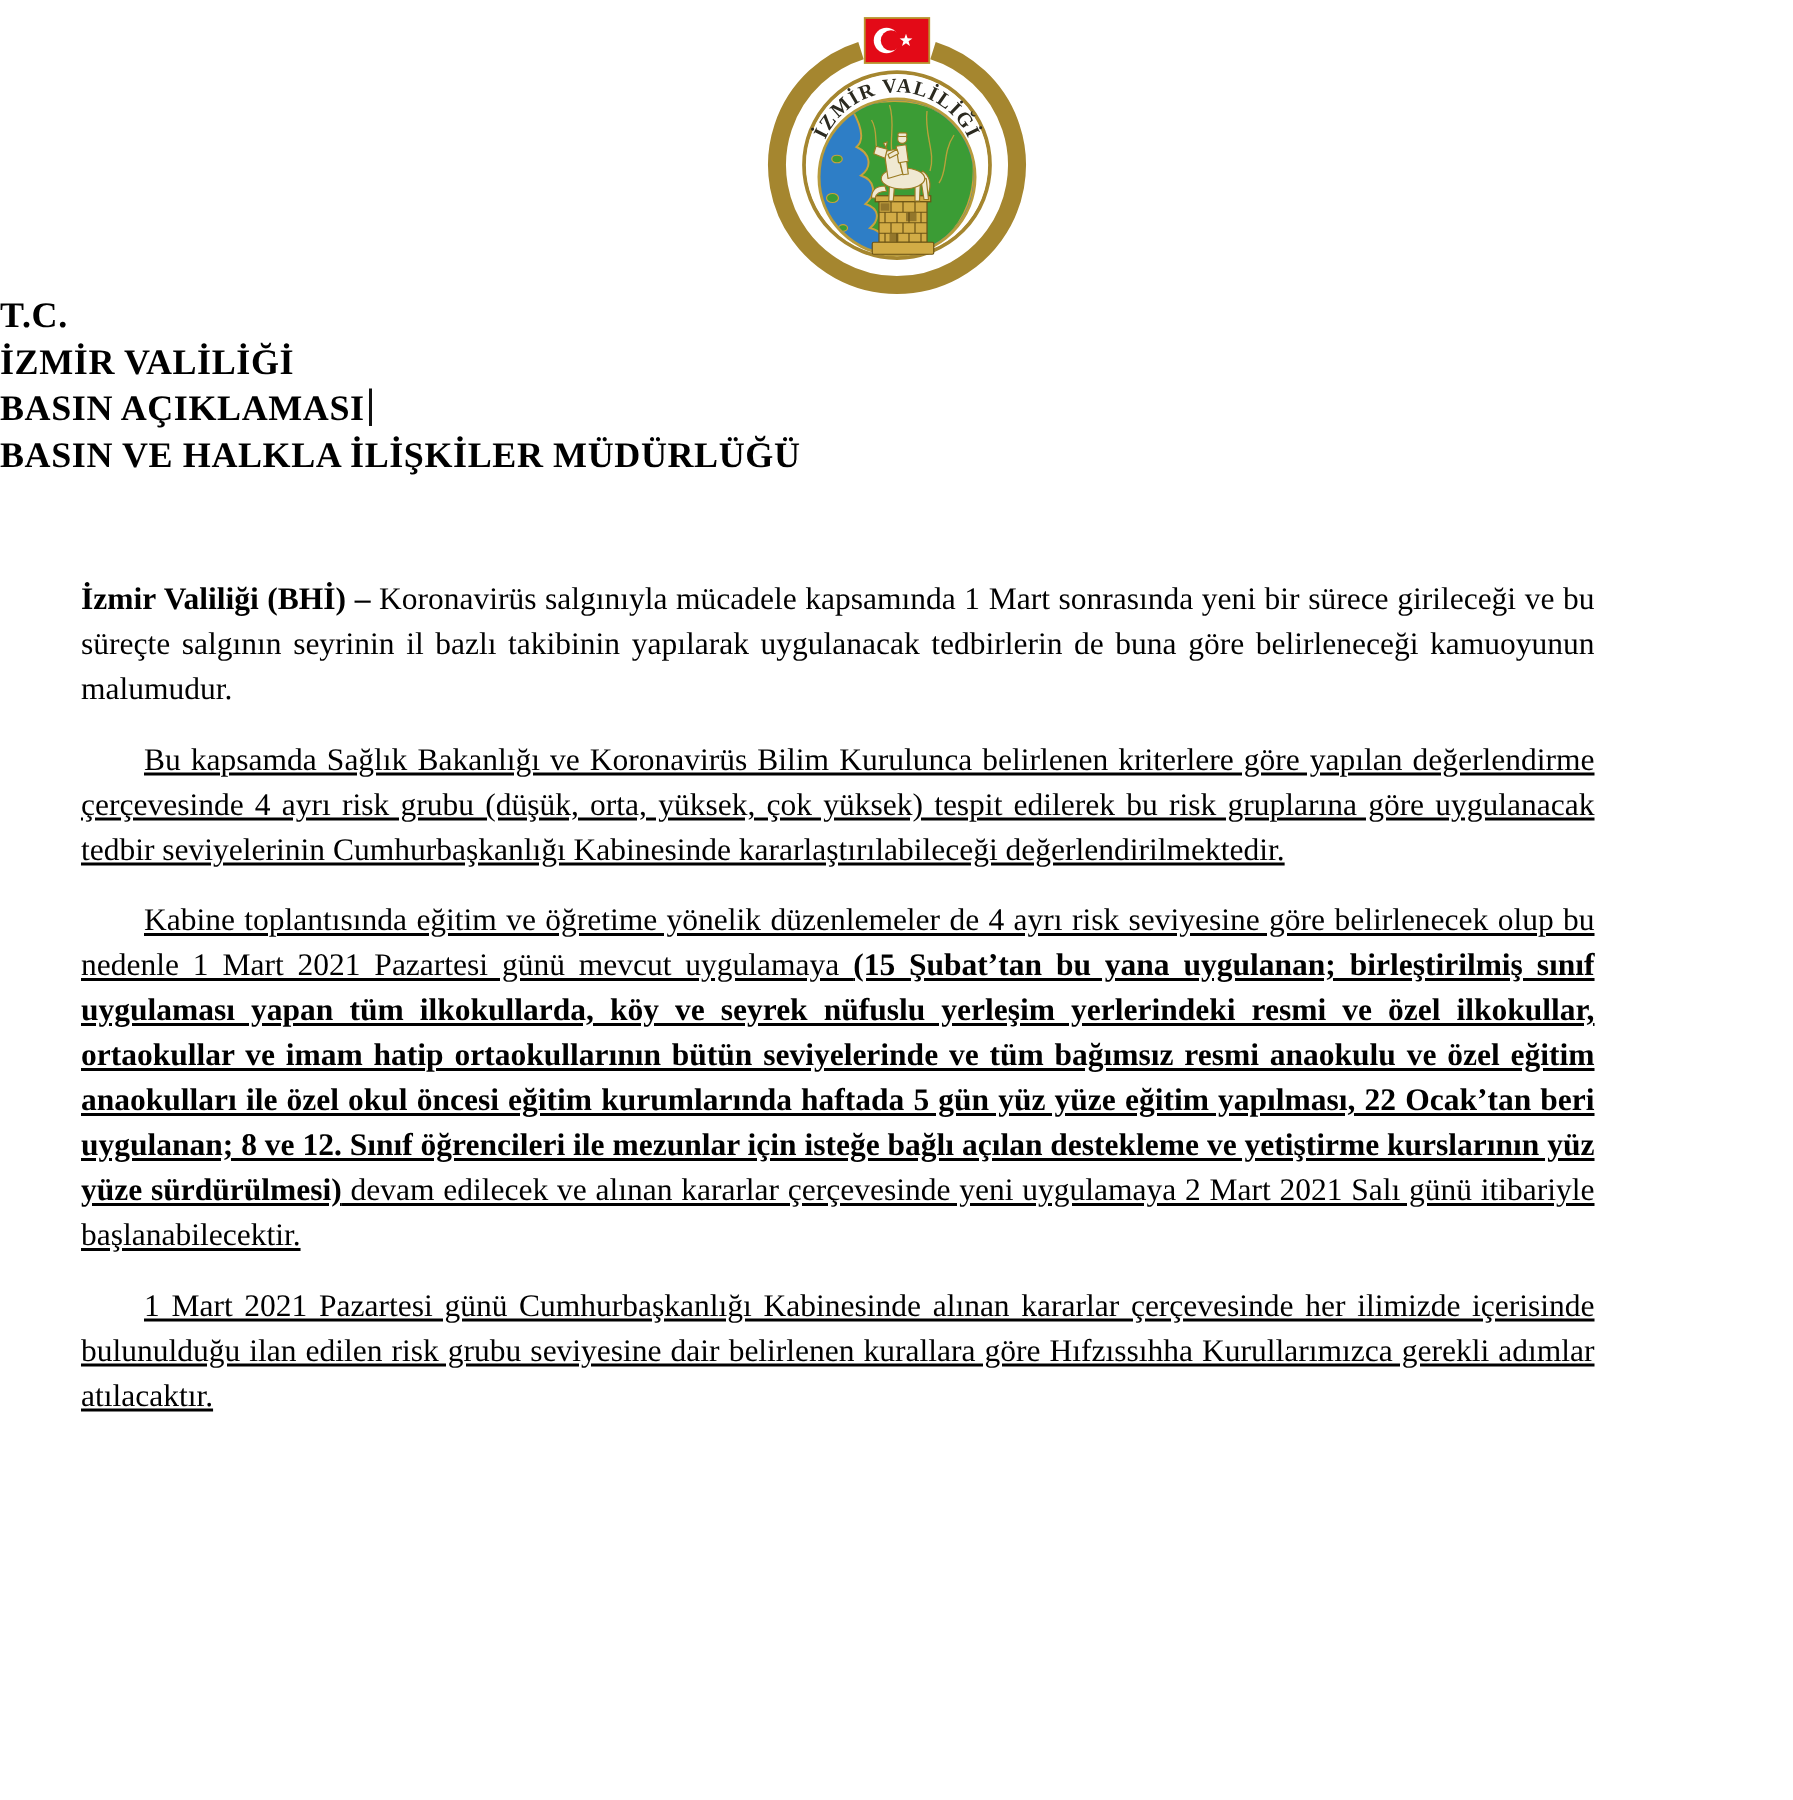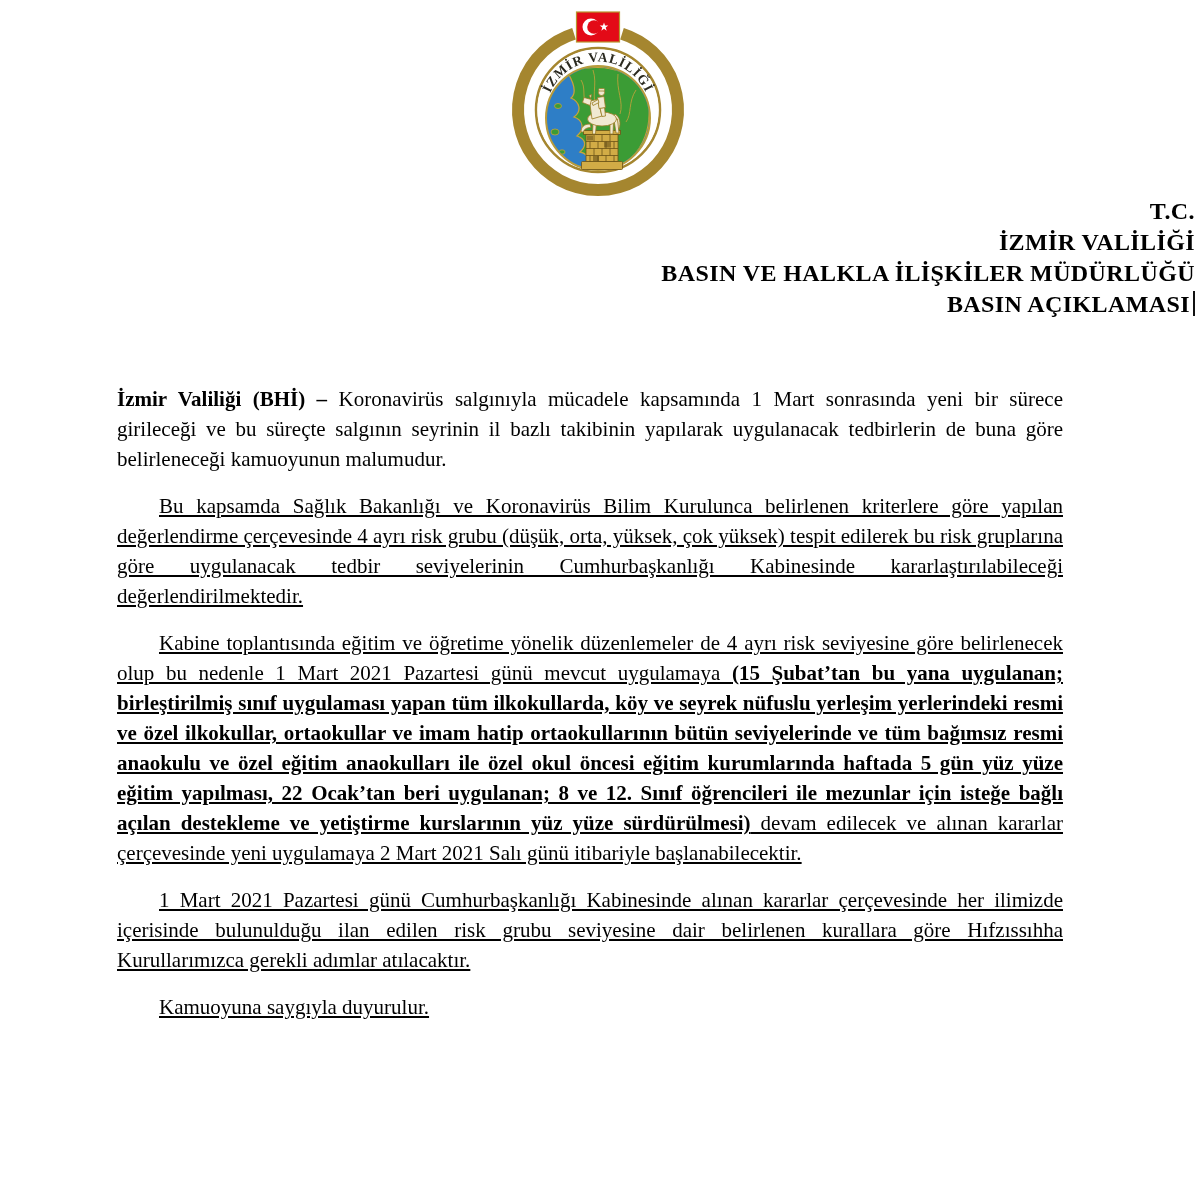--- a/index.html
+++ b/index.html
@@ -12,37 +12,37 @@
   }
   .logo-wrap {
     width: 100%;
     padding-top: 10px;
     text-align: center;
     height: 190px;
   }
   .emblem { width: 200px; height: 190px; display: inline-block; }
 
   .doc-header {
-    text-align: right;
+    text-align: left;
     margin-top: -4px;
     font-weight: bold;
     font-size: 24px;
     line-height: 31px;
     letter-spacing: 0.4px;
   }
   .caret {
     display: inline-block;
     width: 2px; height: 25px;
     background: #111;
     margin-left: 3px;
     vertical-align: -4px;
   }
 
   .doc-body {
-    margin: 64px 132px 0 117px;
+    margin: 64px 132px 0 54px;
     font-size: 21px;
     line-height: 30px;
     text-align: justify;
   }
   .para { margin: 0 0 17px 0; }
   .para.indent { text-indent: 42px; text-decoration: underline; }
   .seg b, .para b { font-weight: bold; }
 </style>
 </head>
 <body>
@@ -107,28 +107,27 @@
       <circle cx="93" cy="17" r="8.5" fill="#ffffff"></circle>
       <circle cx="96" cy="17" r="6.8" fill="#E30A17"></circle>
       <polygon fill="#ffffff" points="106,12.5 107.06,15.54 110.28,15.6 107.71,17.56 108.65,20.65 106,18.8 103.35,20.65 104.29,17.56 101.72,15.6 104.94,15.54"></polygon>
     </g>
   </svg>
 </div>
 
 <div class="doc-header">
   <div>T.C.</div>
   <div>İZMİR VALİLİĞİ</div>
+  <div><span>BASIN AÇIKLAMASI</span><span class="caret"></span></div>
   <div>BASIN VE HALKLA İLİŞKİLER MÜDÜRLÜĞÜ</div>
-  <div><span>BASIN AÇIKLAMASI</span><span class="caret"></span></div>
 </div>
 
 <div class="doc-body">
   <p class="para"><b class="seg">İzmir Valiliği (BHİ) – </b><span class="seg">Koronavirüs salgınıyla mücadele kapsamında 1 Mart sonrasında yeni bir sürece girileceği ve bu süreçte salgının seyrinin il bazlı takibinin yapılarak uygulanacak tedbirlerin de buna göre belirleneceği kamuoyunun malumudur.</span></p>
 
   <p class="para indent"><span class="seg">Bu kapsamda Sağlık Bakanlığı ve Koronavirüs Bilim Kurulunca belirlenen kriterlere göre yapılan değerlendirme çerçevesinde 4 ayrı risk grubu (düşük, orta, yüksek, çok yüksek) tespit edilerek bu risk gruplarına göre uygulanacak tedbir seviyelerinin Cumhurbaşkanlığı Kabinesinde kararlaştırılabileceği değerlendirilmektedir.</span></p>
 
 
   <p class="para indent"><span class="seg">Kabine toplantısında eğitim ve öğretime yönelik düzenlemeler de 4 ayrı risk seviyesine göre belirlenecek olup bu nedenle 1 Mart 2021 Pazartesi günü mevcut uygulamaya </span><b class="seg">(15 Şubat’tan bu yana uygulanan; birleştirilmiş sınıf uygulaması yapan tüm ilkokullarda, köy ve seyrek nüfuslu yerleşim yerlerindeki resmi ve özel ilkokullar, ortaokullar ve imam hatip ortaokullarının bütün seviyelerinde ve tüm bağımsız resmi anaokulu ve özel eğitim anaokulları ile özel okul öncesi eğitim kurumlarında haftada 5 gün yüz yüze eğitim yapılması, 22 Ocak’tan beri uygulanan; 8 ve 12. Sınıf öğrencileri ile mezunlar için isteğe bağlı açılan destekleme ve yetiştirme kurslarının yüz yüze sürdürülmesi)</b><span class="seg"> devam edilecek ve alınan kararlar çerçevesinde yeni uygulamaya 2 Mart 2021 Salı günü itibariyle başlanabilecektir.</span></p>
 
   <p class="para indent"><span class="seg">1 Mart 2021 Pazartesi günü Cumhurbaşkanlığı Kabinesinde alınan kararlar çerçevesinde her ilimizde içerisinde bulunulduğu ilan edilen risk grubu seviyesine dair belirlenen kurallara göre Hıfzıssıhha Kurullarımızca gerekli adımlar atılacaktır.</span></p>
 
-  <p class="para indent"><span class="seg">Kamuoyuna saygıyla duyurulur.</span></p>
 </div>
 
 </body></html>

